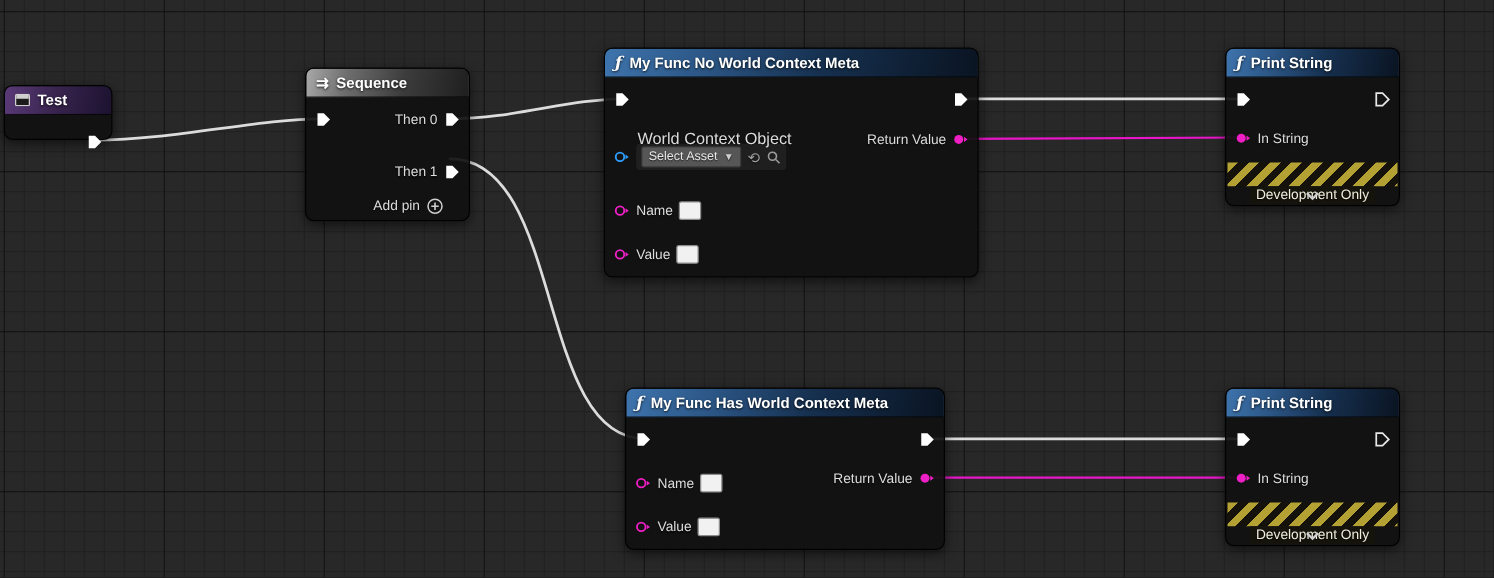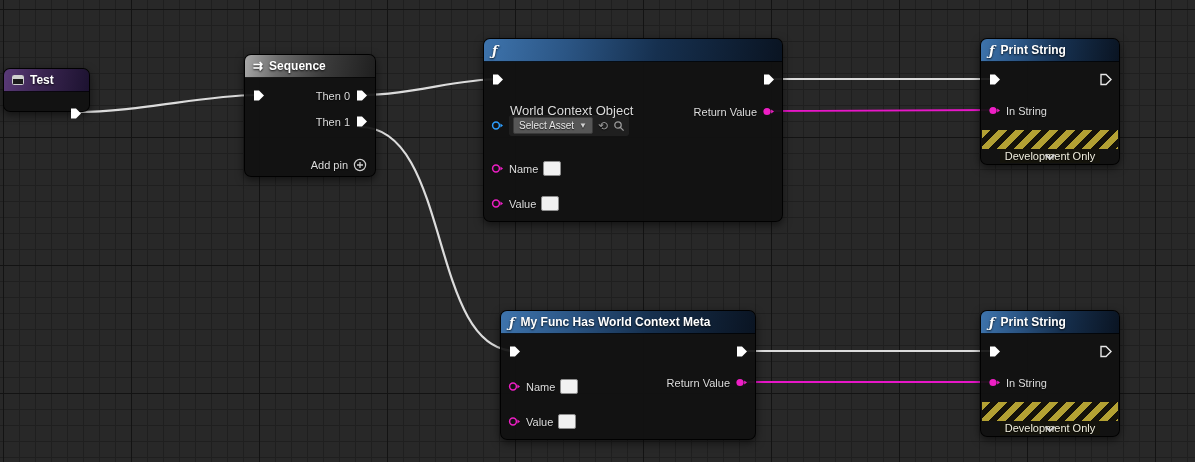--- a/index.html
+++ b/index.html
@@ -94,38 +94,39 @@
       <svg width="13" height="13" viewBox="0 0 13 13">
         <path d="M2 1.5 L7 1.5 L12 6.5 L7 11.5 L2 11.5 Z" fill="#ffffff"></path>
       </svg>
     </div>
     <div class="row" style="right:7px;top:34px;">
       <span>Then 0</span>
       <svg width="13" height="13" viewBox="0 0 13 13">
         <path d="M2 1.5 L7 1.5 L12 6.5 L7 11.5 L2 11.5 Z" fill="#ffffff"></path>
       </svg>
     </div>
-    <div class="row" style="right:7px;top:60px;">
+    <div class="row" style="right:7px;top:76px;">
       <span>Then 1</span>
       <svg width="13" height="13" viewBox="0 0 13 13">
         <path d="M2 1.5 L7 1.5 L12 6.5 L7 11.5 L2 11.5 Z" fill="#ffffff"></path>
       </svg>
     </div>
-    <div class="row" style="right:8px;top:103px;">
+    <div class="row" style="right:20px;top:103px;">
       <span>Add pin</span>
       <svg width="14" height="14" viewBox="0 0 14 14">
         <circle cx="7" cy="7" r="5.6" fill="none" stroke="#cfcfcf" stroke-width="1.2"></circle>
         <path d="M7 4 L7 10 M4 7 L10 7" stroke="#cfcfcf" stroke-width="1.3"></path>
       </svg>
     </div>
   </div>
 
   <div class="node" style="left:483px;top:38px;width:300px;height:184px;">
     <div class="node-header hdr-func">
       <span class="fn-glyph">ƒ</span>
+      <span>My Func No World Context Meta</span>
     </div>
     <div class="row" style="left:7px;top:34px;">
       <svg width="13" height="13" viewBox="0 0 13 13">
         <path d="M2 1.5 L7 1.5 L12 6.5 L7 11.5 L2 11.5 Z" fill="#ffffff"></path>
       </svg>
     </div>
     <div class="row" style="right:7px;top:34px;">
       <svg width="13" height="13" viewBox="0 0 13 13">
         <path d="M2 1.5 L7 1.5 L12 6.5 L7 11.5 L2 11.5 Z" fill="#ffffff"></path>
       </svg>

